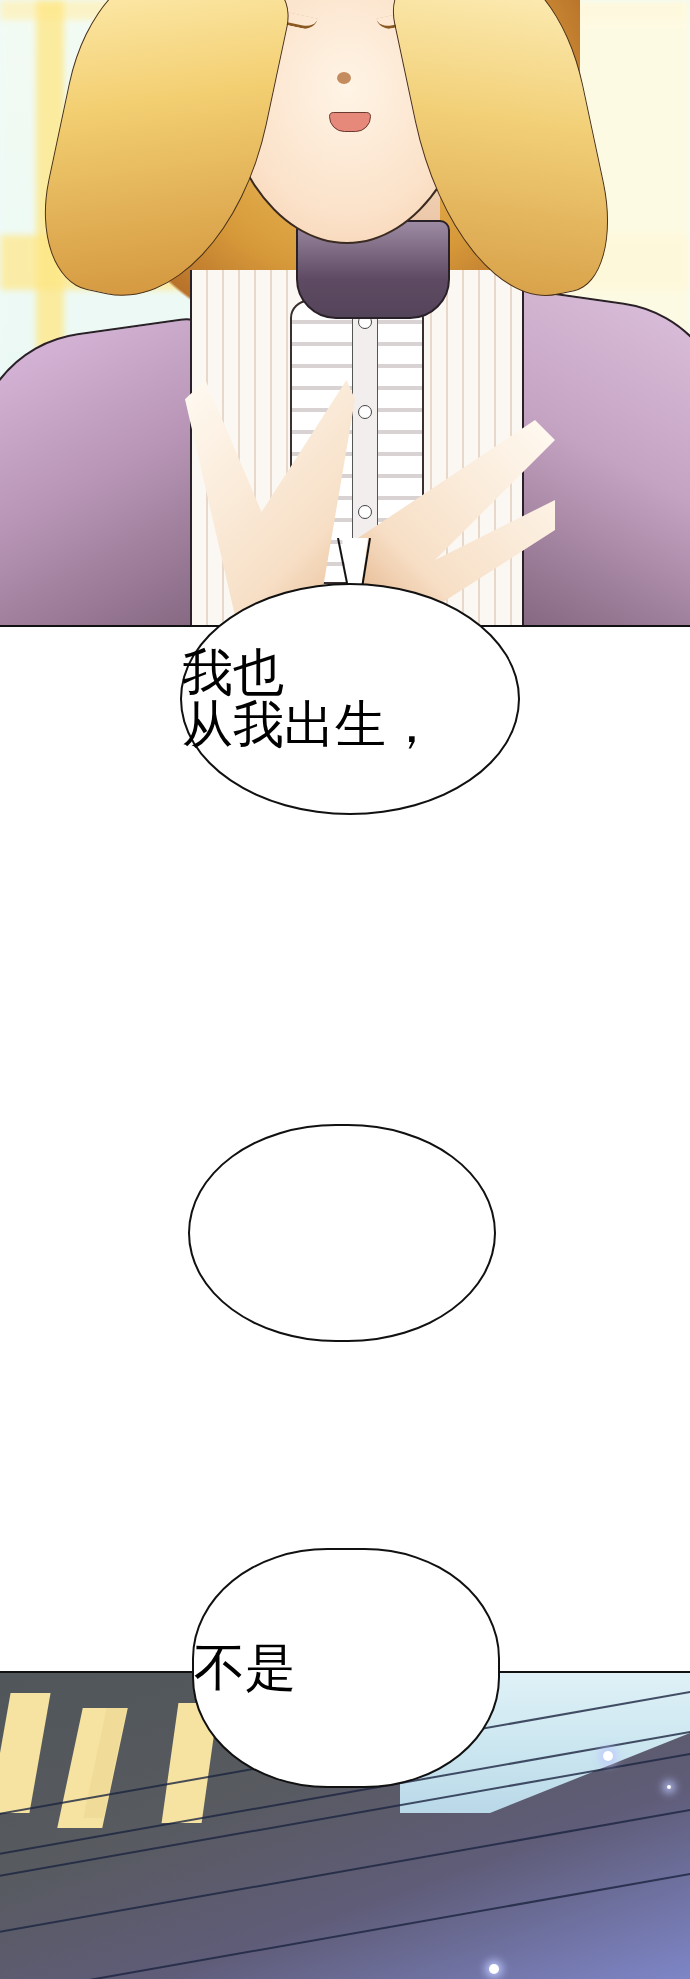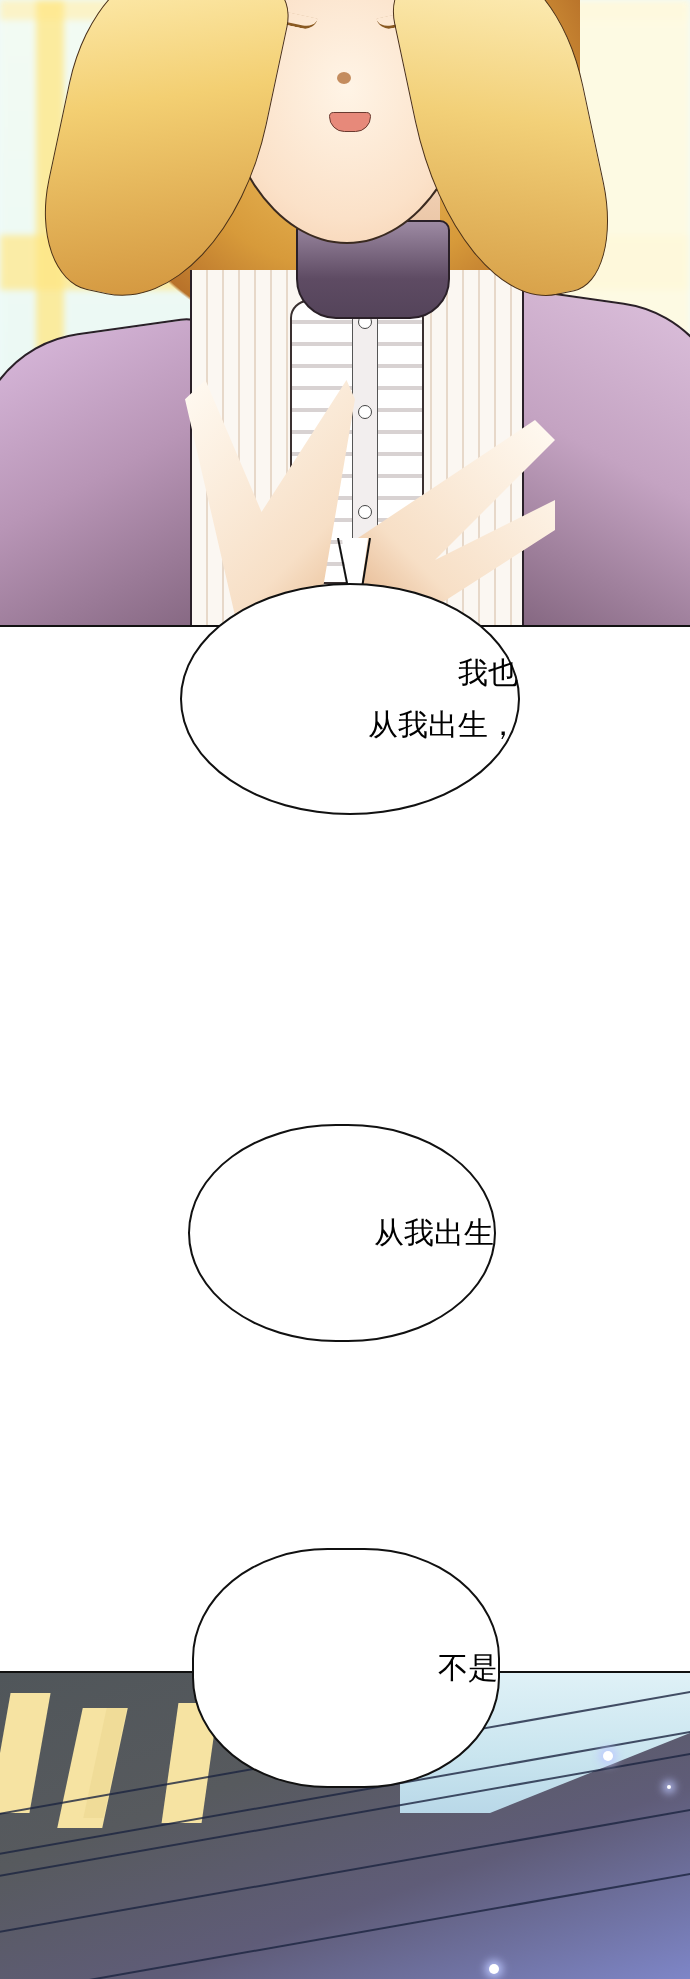--- a/index.html
+++ b/index.html
@@ -81,22 +81,22 @@
   .b1 { top: 78px; transform: rotate(-10deg); }
   .b2 { top: 118px; transform: rotate(-10deg); }
   .b3 { top: 140px; transform: rotate(-10deg); }
   .b4 { top: 196px; transform: rotate(-10deg); }
   .b5 { top: 260px; transform: rotate(-10deg); }
   .sparkle { position: absolute; width: 10px; height: 10px; background: #fff; border-radius: 50%;
     box-shadow: 0 0 8px 4px rgba(190,200,255,.9); }
 
   
   .bubble { position: absolute; background: #fff; border: 2px solid #111; border-radius: 50%;
-    display: flex; flex-direction: column; align-items: flex-end; justify-content: center;
-    text-align: center; color: #000; font-size: 30px; line-height: 52px; }
+    display: flex; flex-direction: column; align-items: flex-start; justify-content: center;
+    text-align: center; color: #000; font-size: 51px; line-height: 52px; }
   .bubble-1 { left: 180px; top: 583px; width: 336px; height: 228px; }
   .bubble-2 { left: 188px; top: 1124px; width: 304px; height: 214px; border-radius: 50% / 52%; }
   .bubble-3 { left: 192px; top: 1548px; width: 304px; height: 236px; border-radius: 44% / 46%; }
   .line { display: block; white-space: nowrap; }
 </style>
 </head>
 <body>
 
 <div class="page">
 
@@ -129,21 +129,20 @@
     <polygon points="10,0 12,0 18,58 30,58 38,0 40,0" fill="#fff"></polygon>
     <polyline points="8,0 18,50" stroke="#111" stroke-width="2" fill="none"></polyline>
     <polyline points="40,0 32,50" stroke="#111" stroke-width="2" fill="none"></polyline>
   </svg>
   <div class="bubble bubble-1">
     <span class="line">我也</span>
     <span class="line">从我出生，</span>
   </div>
 
   <div class="bubble bubble-2">
-    <span class="line">从我出生</span>
   </div>
 
   <div class="panel-3">
     <div class="sky-window"></div>
     <div class="yellow-strip ys1"></div>
     <div class="yellow-strip ys2"></div>
     <div class="yellow-strip ys3"></div>
     <div class="yellow-strip ys4"></div>
     <div class="beam b1"></div>
     <div class="beam b2"></div>

